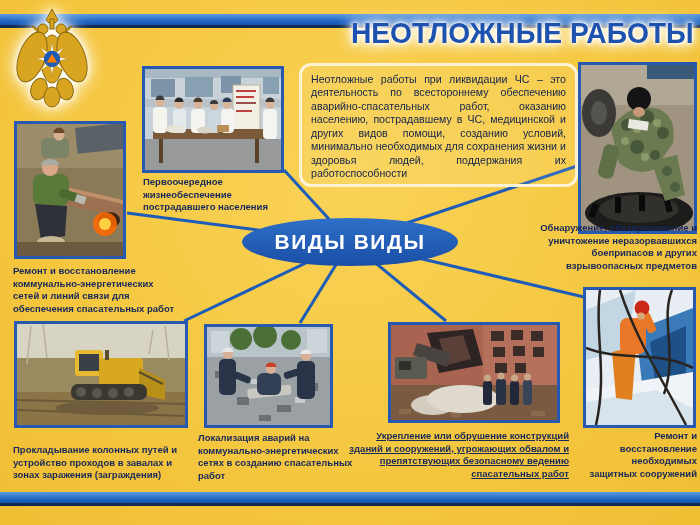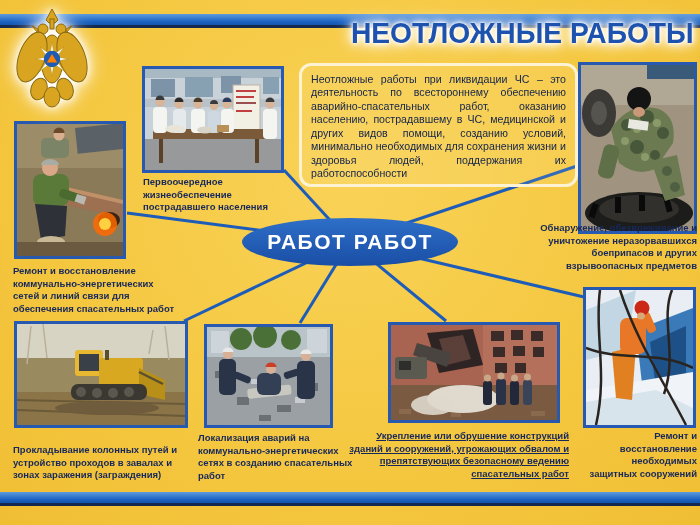--- a/index.html
+++ b/index.html
@@ -77,21 +77,21 @@
       <line x1="350" y1="242" x2="284" y2="170"></line>
       <line x1="350" y1="242" x2="127" y2="213"></line>
       <line x1="350" y1="242" x2="580" y2="165"></line>
       <line x1="350" y1="242" x2="184" y2="321"></line>
       <line x1="350" y1="242" x2="300" y2="323"></line>
       <line x1="350" y1="242" x2="446" y2="321"></line>
       <line x1="350" y1="242" x2="584" y2="297"></line>
     </g>
   </svg>
 
-  <div id="oval">РАБОТ РАБОТ</div>
+  <div id="oval">ВИДЫ ВИДЫ</div>
 
   <div class="ph" style="left:142px;top:66px;width:142px;height:107px;">
     <svg viewBox="0 0 136 101" preserveAspectRatio="none">
       <rect width="136" height="101" fill="#c9d2d8"></rect>
       <rect width="136" height="9" fill="#a9b9c4"></rect>
       <rect x="6" y="10" width="24" height="18" fill="#7d93a8"></rect>
       <rect x="40" y="8" width="28" height="20" fill="#87a0b2"></rect>
       <rect x="76" y="7" width="20" height="17" fill="#7d93a8"></rect>
       <rect x="118" y="8" width="16" height="17" fill="#87a0b2"></rect>
       <rect x="0" y="30" width="136" height="8" fill="#b8c2c8"></rect>

